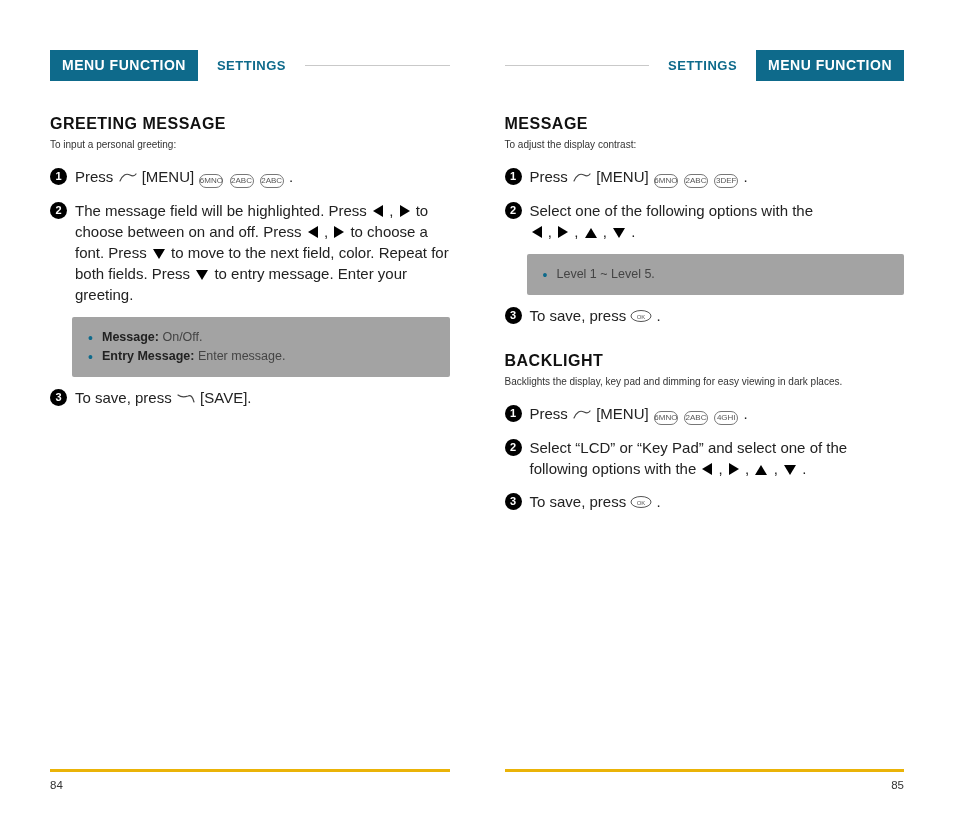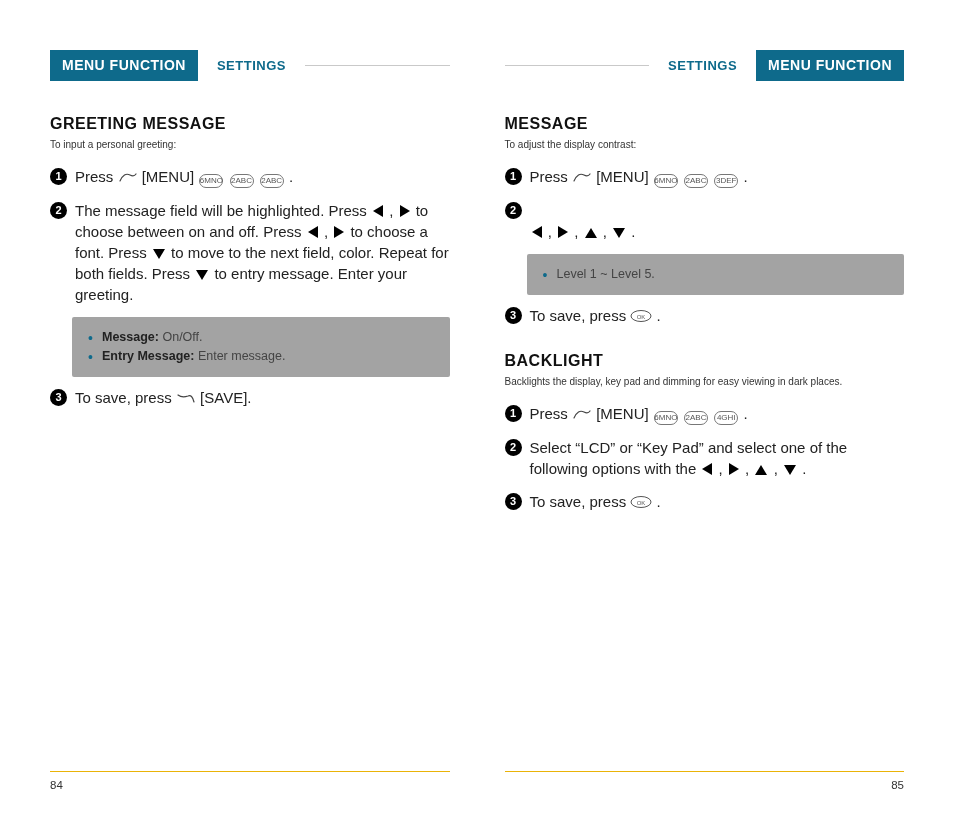--- a/index.html
+++ b/index.html
@@ -121,21 +121,21 @@
   }
   .box li { list-style: none; position: relative; padding-left: 10px; margin: 2px 0; }
   .box li::before {
     content: "•";
     position: absolute; left: -4px; top: 0;
     color: #0e6a8b;
     font-size: 14px;
   }
   .box b { color: #222; }
   .footer {
-    border-top: 1px solid #eab308;
+    border-top: 3px solid #eab308;
     padding-top: 6px;
     font-size: 11.5px;
     color: #333;
   }
   .footer.right { text-align: right; }
   .sec-block { margin-bottom: 24px; margin-top: 24px; }
 </style>
 </head>
 <body>
 
@@ -234,21 +234,21 @@
             <span class="key">6MNO</span>
             <span class="key">2ABC</span>
             <span class="key">3DEF</span>
             <span> .</span>
           </span>
         </div>
 
         <div class="step">
           <span class="badge">2</span>
           <span class="step-body">
-            <br>
+            <span>Select one of the following options with the </span><br>
             <span class="arrow left"></span> ,
             <span class="arrow right"></span> ,
             <span class="arrow up"></span> ,
             <span class="arrow down"></span> .
           </span>
         </div>
 
         <ul class="box">
           <li><span>Level 1 ~ Level 5.</span></li>
         </ul>

